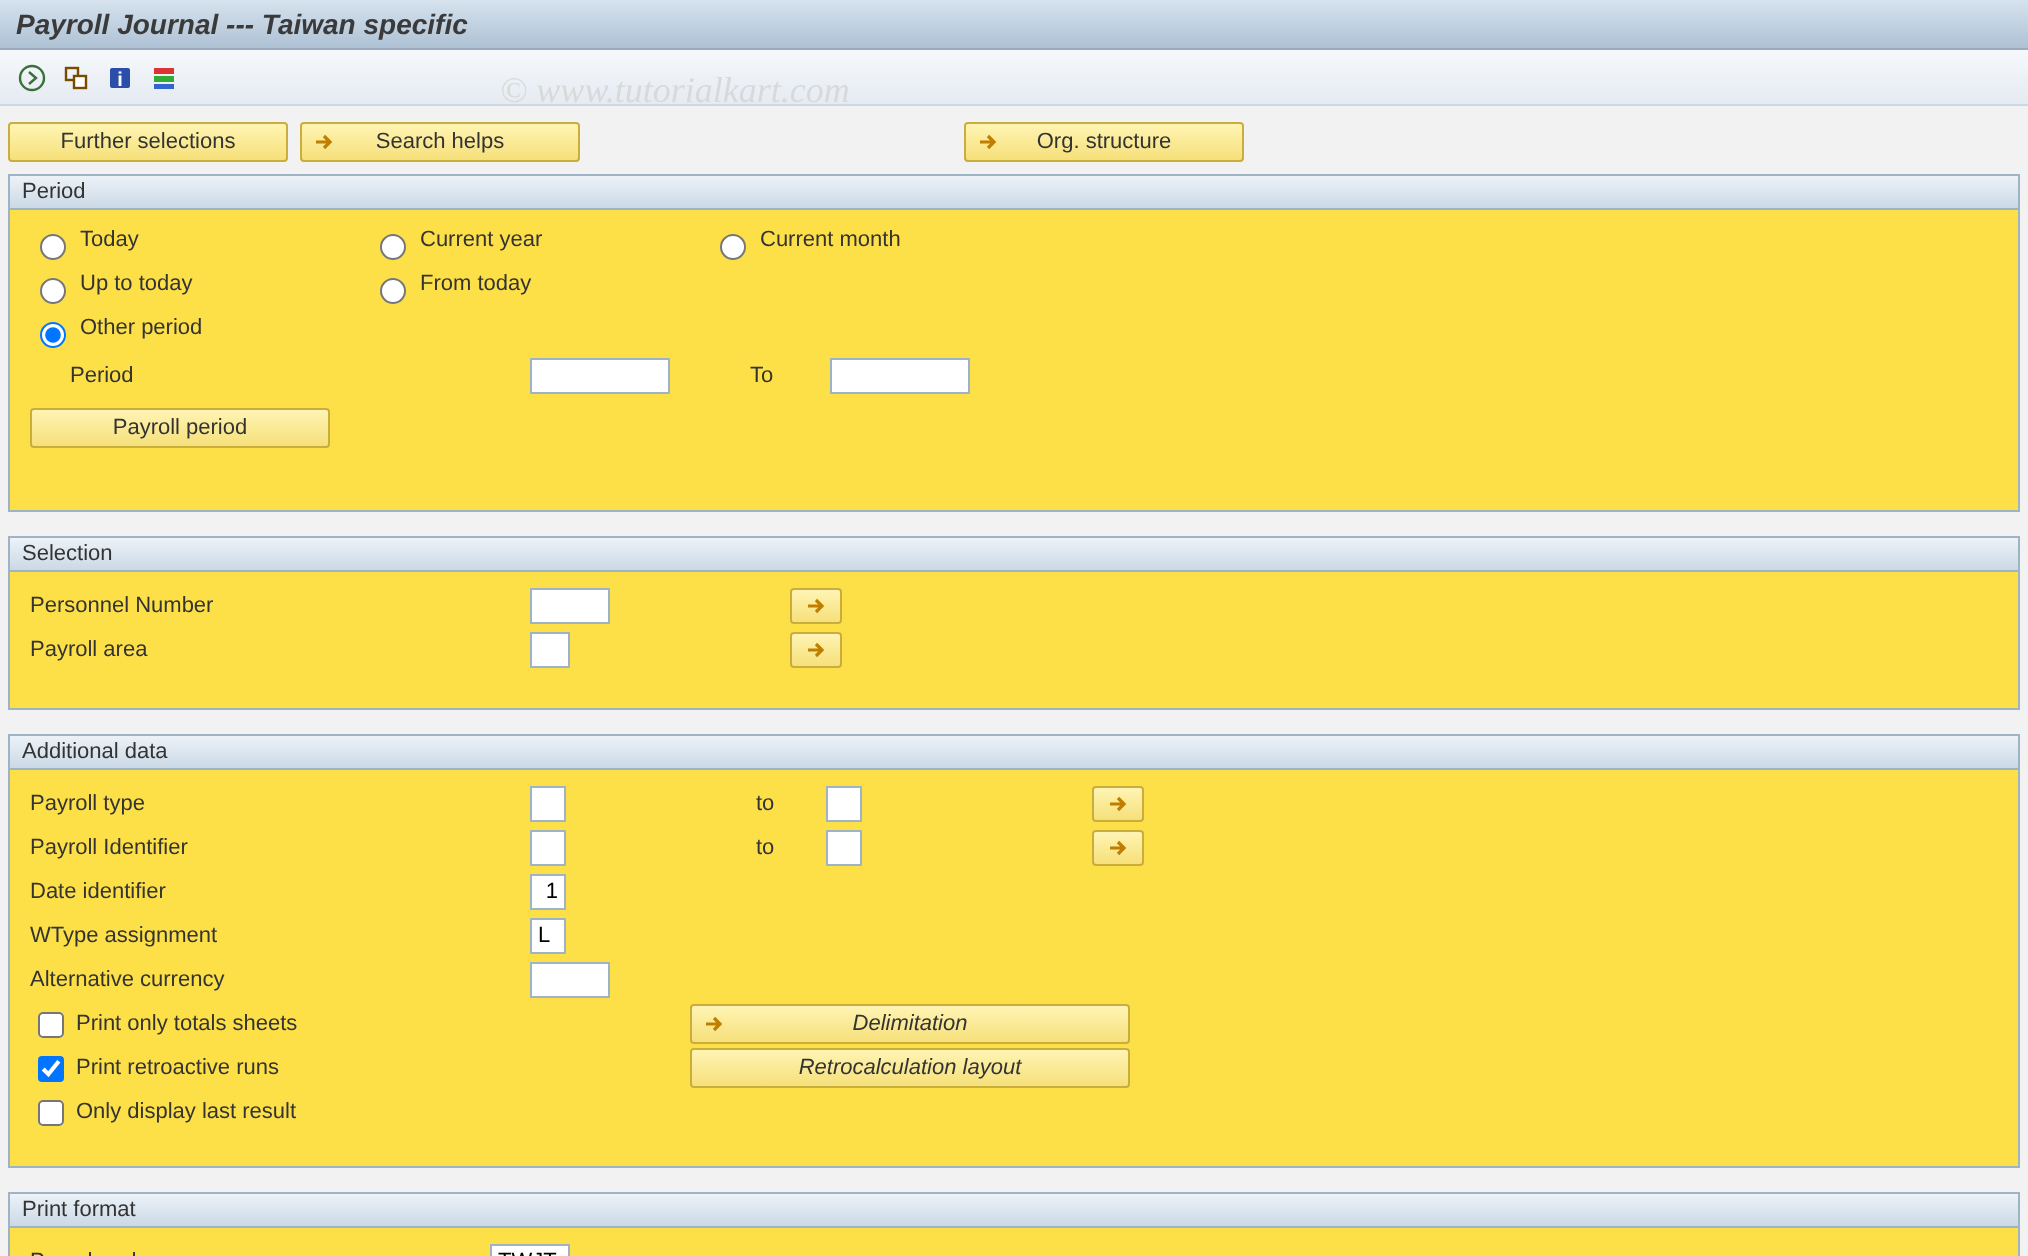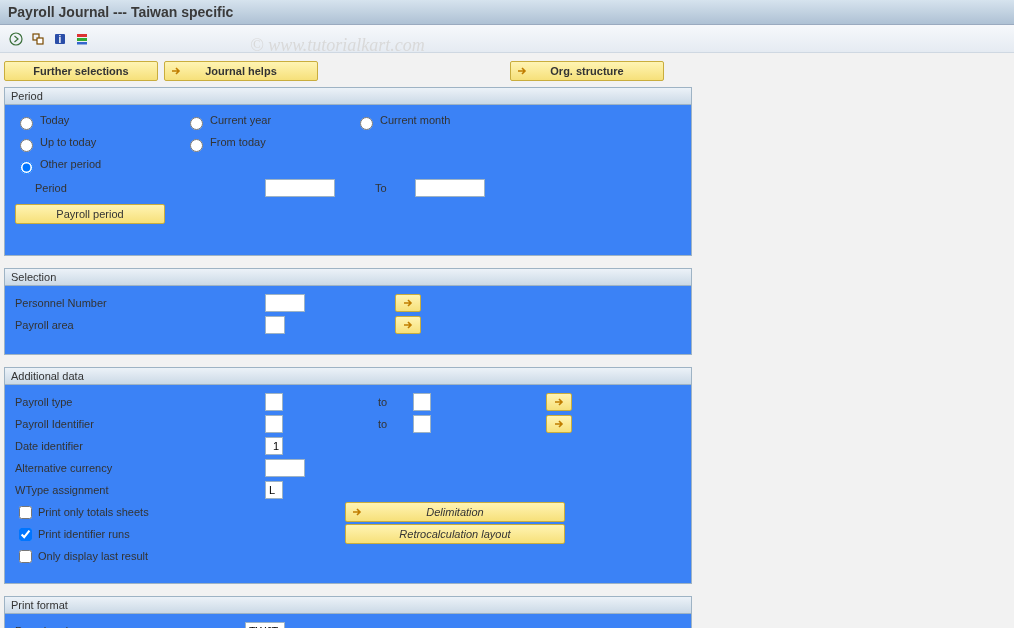--- a/index.html
+++ b/index.html
@@ -11,20 +11,21 @@
     color: #333;
     width: 1014px; height: 628px;
     overflow: hidden;
   }
   .title-bar {
     background: linear-gradient(to bottom, #d6e3ee, #aec1d4);
     border-bottom: 1px solid #9aaabf;
     padding: 4px 8px;
     font-size: 14px;
     font-weight: bold;
+    font-style: italic;
     color: #3a3a3a;
   }
   .app-toolbar {
     background: linear-gradient(to bottom, #f6f8fb, #e5ebf2);
     border-bottom: 1px solid #cfd8e2;
     padding: 4px 8px;
     height: 28px;
     display: flex; align-items: center; gap: 6px;
   }
   .app-toolbar .tb-icon { width:16px; height:16px; display:flex; align-items:center; justify-content:center; cursor:pointer; }
@@ -49,39 +50,39 @@
     border: 1px solid #c9ad3d;
     border-radius: 2px;
     height: 20px;
     display: flex; align-items: center; justify-content: center;
     cursor: pointer;
     font-size: 11px;
     color: #333;
     padding: 0 6px;
     position: relative;
   }
-  .sap-btn.wide { width: 154px; font-weight: bold; }
+  .sap-btn.wide { width: 140px; }
   .sap-btn.wider { width: 220px; font-style: italic; }
   .sap-btn .arrow {
     position: absolute;
     left: 4px;
   }
   .arrow-icon {
     width: 14px; height: 14px;
     display: inline-flex; align-items: center; justify-content: center;
   }
   .content {
     padding: 0 4px 4px 4px;
   }
   .groupbox {
     border: 1px solid #9eb3c4;
     border-top-width: 1px;
     margin-bottom: 12px;
-    background: #3b82f6;
-    width: 688px;
+    background: #fde047;
+    width: 1006px;
   }
   .groupbox .legend {
     background: linear-gradient(to bottom,#ecf2f8,#cbd9e6);
     border-bottom: 1px solid #9eb3c4;
     padding: 2px 6px;
     font-size: 11px;
     color: #333;
   }
   .groupbox .body {
     padding: 6px 10px 10px 10px;
@@ -149,21 +150,21 @@
 <div class="btn-row">
   <div class="sap-btn wide">
     <span>Further selections</span>
   </div>
   <div class="sap-btn wide">
     <span class="arrow arrow-icon">
       <svg width="12" height="12" viewBox="0 0 12 12">
           <path d="M2 6 H9 M6 3 L9 6 L6 9" fill="none" stroke="#c07d00" stroke-width="1.6"></path>
         </svg>
     </span>
-    <span>Journal helps</span>
+    <span>Search helps</span>
   </div>
   <div style="width:180px"></div>
   <div class="sap-btn wide">
     <span class="arrow arrow-icon">
       <svg width="12" height="12" viewBox="0 0 12 12">
           <path d="M2 6 H9 M6 3 L9 6 L6 9" fill="none" stroke="#c07d00" stroke-width="1.6"></path>
         </svg>
     </span>
     <span>Org. structure</span>
   </div>
@@ -280,45 +281,45 @@
                 <path d="M2 6 H9 M6 3 L9 6 L6 9" fill="none" stroke="#c07d00" stroke-width="1.6"></path>
               </svg>
             </span>
           </div>
       </div>
       <div class="row">
         <span class="field-lbl" style="width:250px">Date identifier</span>
         <input class="text-input" style="width: 18px; text-align: right;" value="1">
       </div>
       <div class="row">
+        <span class="field-lbl" style="width:250px">WType assignment</span>
+        <input class="text-input" style="width: 18px;" value="L">
+      </div>
+      <div class="row">
         <span class="field-lbl" style="width:250px">Alternative currency</span>
         <input class="text-input" style="width: 40px;" value="">
-      </div>
-      <div class="row">
-        <span class="field-lbl" style="width:250px">WType assignment</span>
-        <input class="text-input" style="width: 18px;" value="L">
       </div>
       <div class="row">
         <span style="width:330px; display:flex; align-items:center">
           <input type="checkbox" class="chk" style="">
           <span>Print only totals sheets</span>
         </span>
         <div class="sap-btn wider">
           <span class="arrow arrow-icon">
               <svg width="12" height="12" viewBox="0 0 12 12">
                 <path d="M2 6 H9 M6 3 L9 6 L6 9" fill="none" stroke="#c07d00" stroke-width="1.6"></path>
               </svg>
             </span>
           <span>Delimitation</span>
         </div>
       </div>
       <div class="row">
         <span style="width:330px; display:flex; align-items:center">
           <input type="checkbox" class="chk" checked="" style="">
-          <span>Print identifier runs</span>
+          <span>Print retroactive runs</span>
         </span>
         <div class="sap-btn wider">
           <span>Retrocalculation layout</span>
         </div>
       </div>
       <div class="row">
         <input type="checkbox" class="chk" style="">
         <span>Only display last result</span>
       </div>
       <div style="height:6px"></div>

